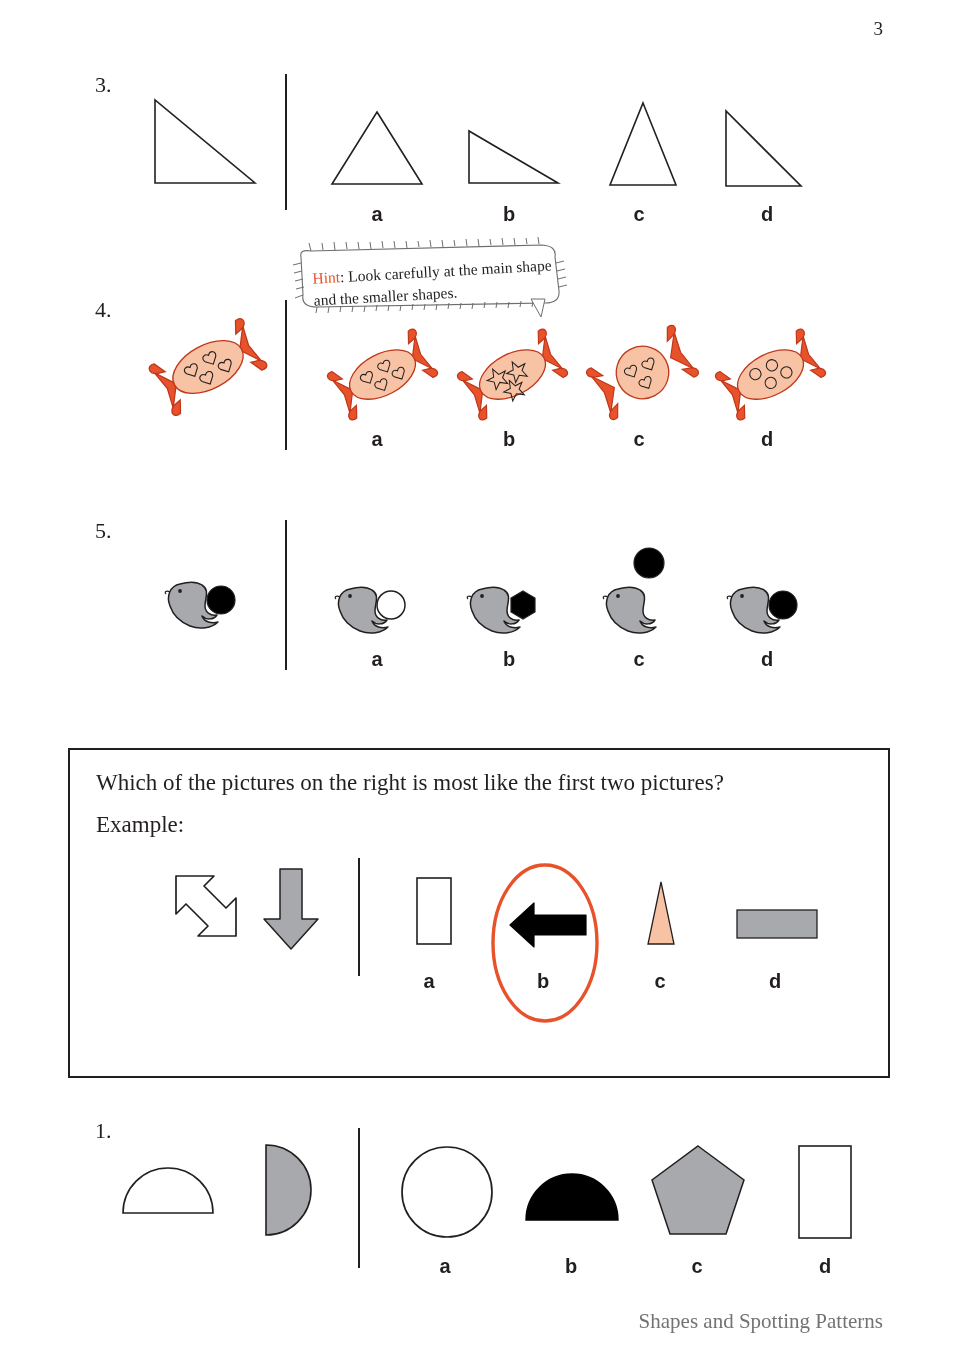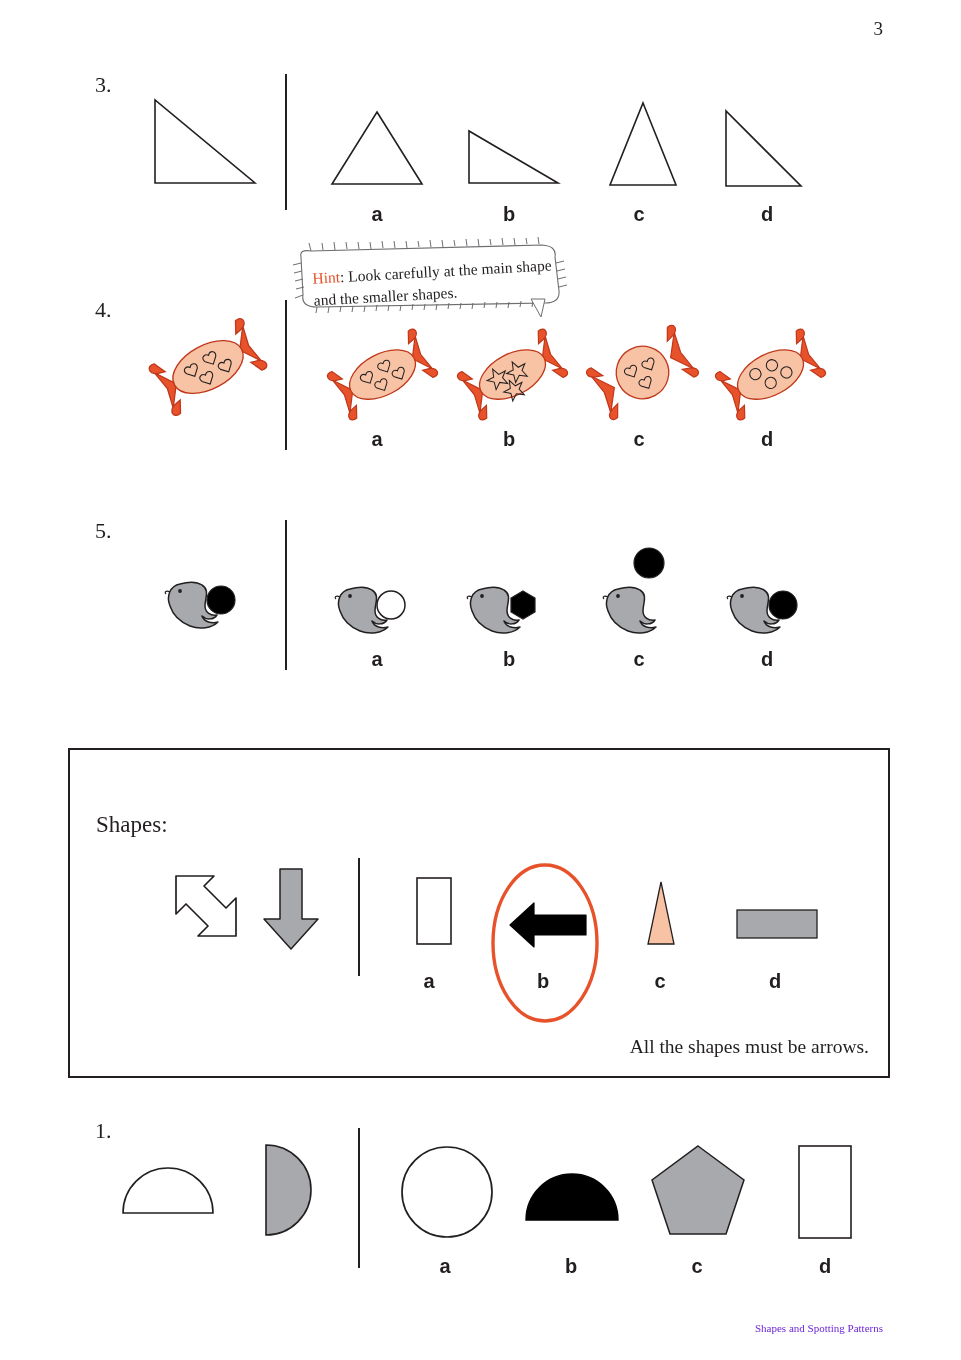--- a/index.html
+++ b/index.html
@@ -120,23 +120,23 @@
     right: 92px;
     top: 1036px;
     font-size: 19.5px;
     font-family: "Liberation Serif", serif;
     color: #231f20;
   }
   .footer {
     position: absolute;
     right: 78px;
     bottom: 26px;
-    font-size: 11px;
-    font-family: "Liberation Serif", serif;
-    color: #6d28d9;
+    font-size: 21px;
+    font-family: "Liberation Serif", serif;
+    color: #737373;
   }
   svg { display: block; overflow: visible; }
 </style>
 </head>
 <body>
 
 <div class="page">
 
   <div class="page-number">3</div>
 
@@ -345,21 +345,22 @@
     <svg width="90" height="80" viewBox="0 0 90 80">
       <path d="M20,24 C10,26 6,36 10,46 C13,55 20,62 30,66 C40,70 52,68 58,62 C52,64 44,62 42,56 C46,60 54,60 57,55 C50,56 45,52 45,46 C45,38 50,30 42,25 C36,21 27,22 20,24 Z" fill="#a7a9ac" stroke="#231f20" stroke-width="1.5" stroke-linejoin="round"></path>
       <circle cx="20" cy="31" r="1.9" fill="#231f20"></circle>
       <path d="M10,32 C6,30 4,32 6,34" fill="none" stroke="#231f20" stroke-width="1.2"></path>
       <circle cx="61" cy="40" r="14" fill="#000000" stroke="#231f20" stroke-width="1.2"></circle>
     </svg>
   </div>
   <div class="opt-letter" style="left:752px; top:648px;">d</div>
 
   <div class="section-box"></div>
-  <div class="section-example">Shapes:</div>
+  <div class="section-q">Which of the pictures on the right is most like the first two pictures?</div>
+  <div class="section-example">Example:</div>
 
   <div class="divider" style="left:358px; top:858px; height:118px;"></div>
 
   <div class="shape-box" style="left:160px; top:868px;">
     <svg width="90" height="85" viewBox="0 0 90 85">
       <polygon points="16,8 54,8 44,18 66,40 76,30 76,68 38,68 48,58 26,36 16,46" fill="#ffffff" stroke="#231f20" stroke-width="1.7" stroke-linejoin="round"></polygon>
     </svg>
   </div>
 
   <div class="shape-box" style="left:256px; top:865px;">
@@ -394,21 +395,20 @@
   </div>
   <div class="opt-letter" style="left:645px; top:970px;">c</div>
 
   <div class="shape-box" style="left:735px; top:908px;">
     <svg width="84" height="34" viewBox="0 0 84 34">
       <rect x="2" y="2" width="80" height="28" fill="#a7a9ac" stroke="#231f20" stroke-width="1.3"></rect>
     </svg>
   </div>
   <div class="opt-letter" style="left:760px; top:970px;">d</div>
 
-  <div class="section-note">All the shapes must be arrows.</div>
 
   <div class="q-label" style="left:95px; top:1118px;">1.</div>
 
   <div class="divider" style="left:358px; top:1128px; height:140px;"></div>
 
   <div class="shape-box" style="left:118px; top:1160px;">
     <svg width="100" height="60" viewBox="0 0 100 60">
       <path d="M5,53 A45,45 0 0 1 95,53 Z" fill="#ffffff" stroke="#231f20" stroke-width="1.6"></path>
     </svg>
   </div>

